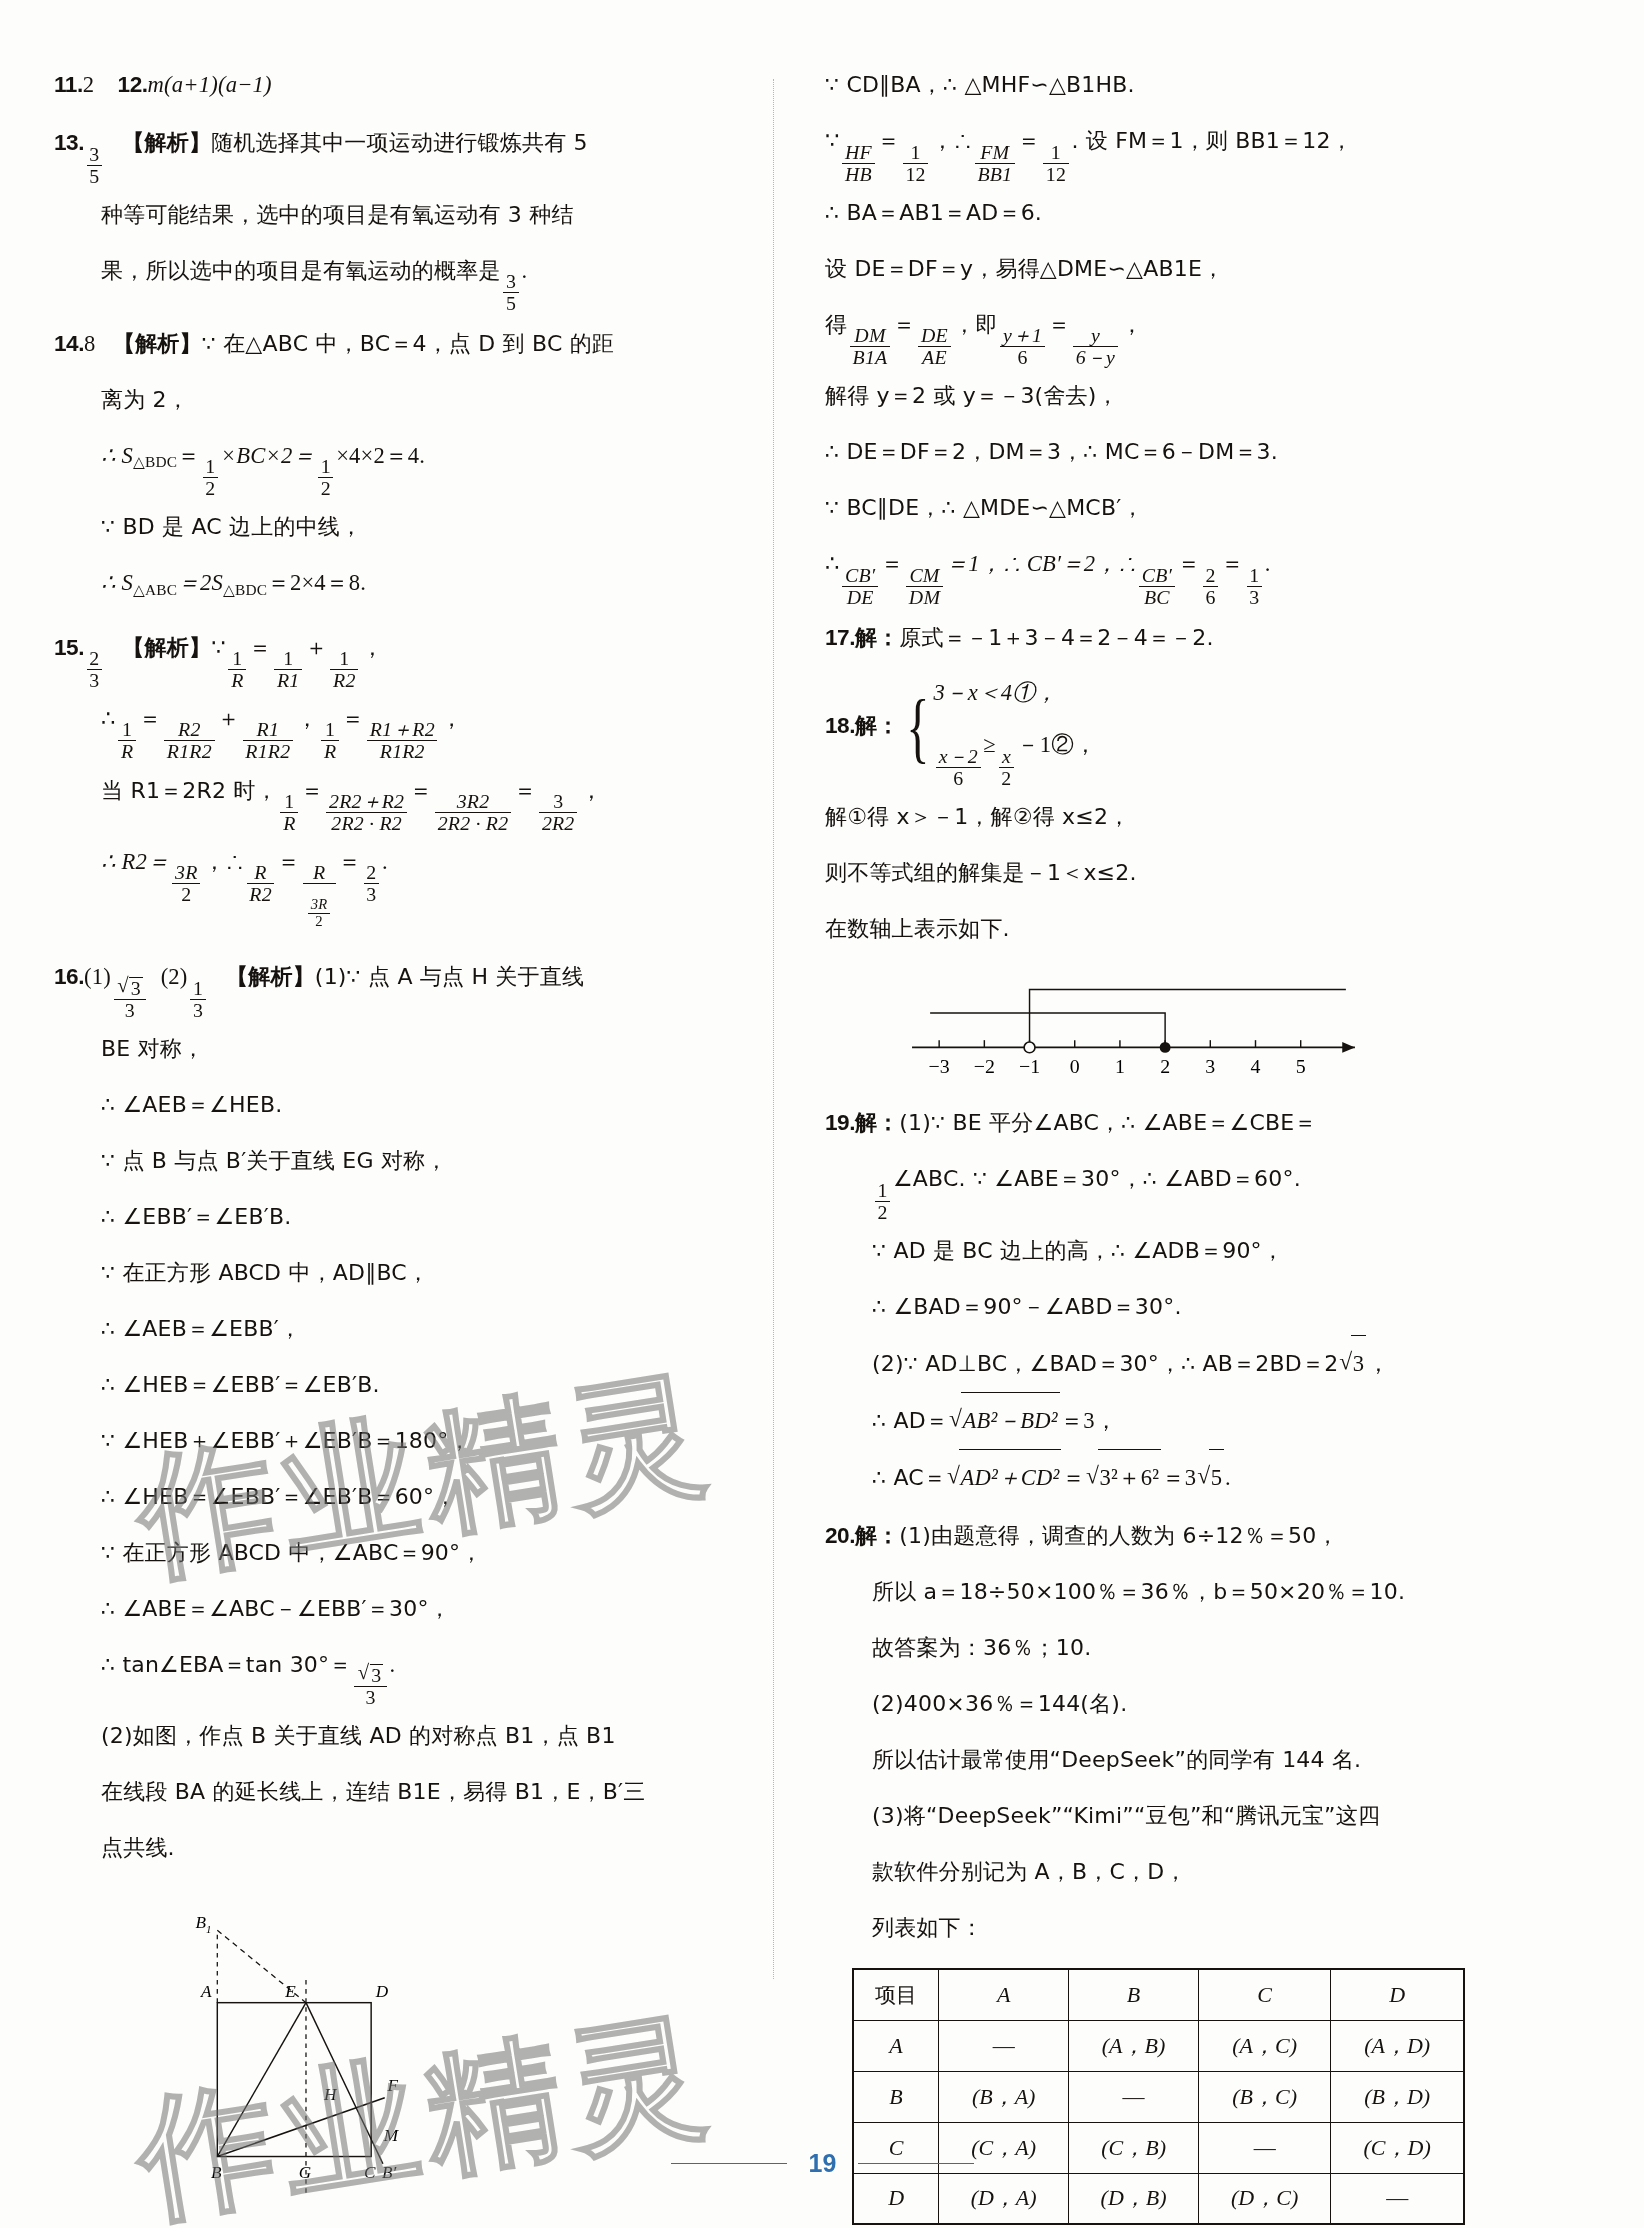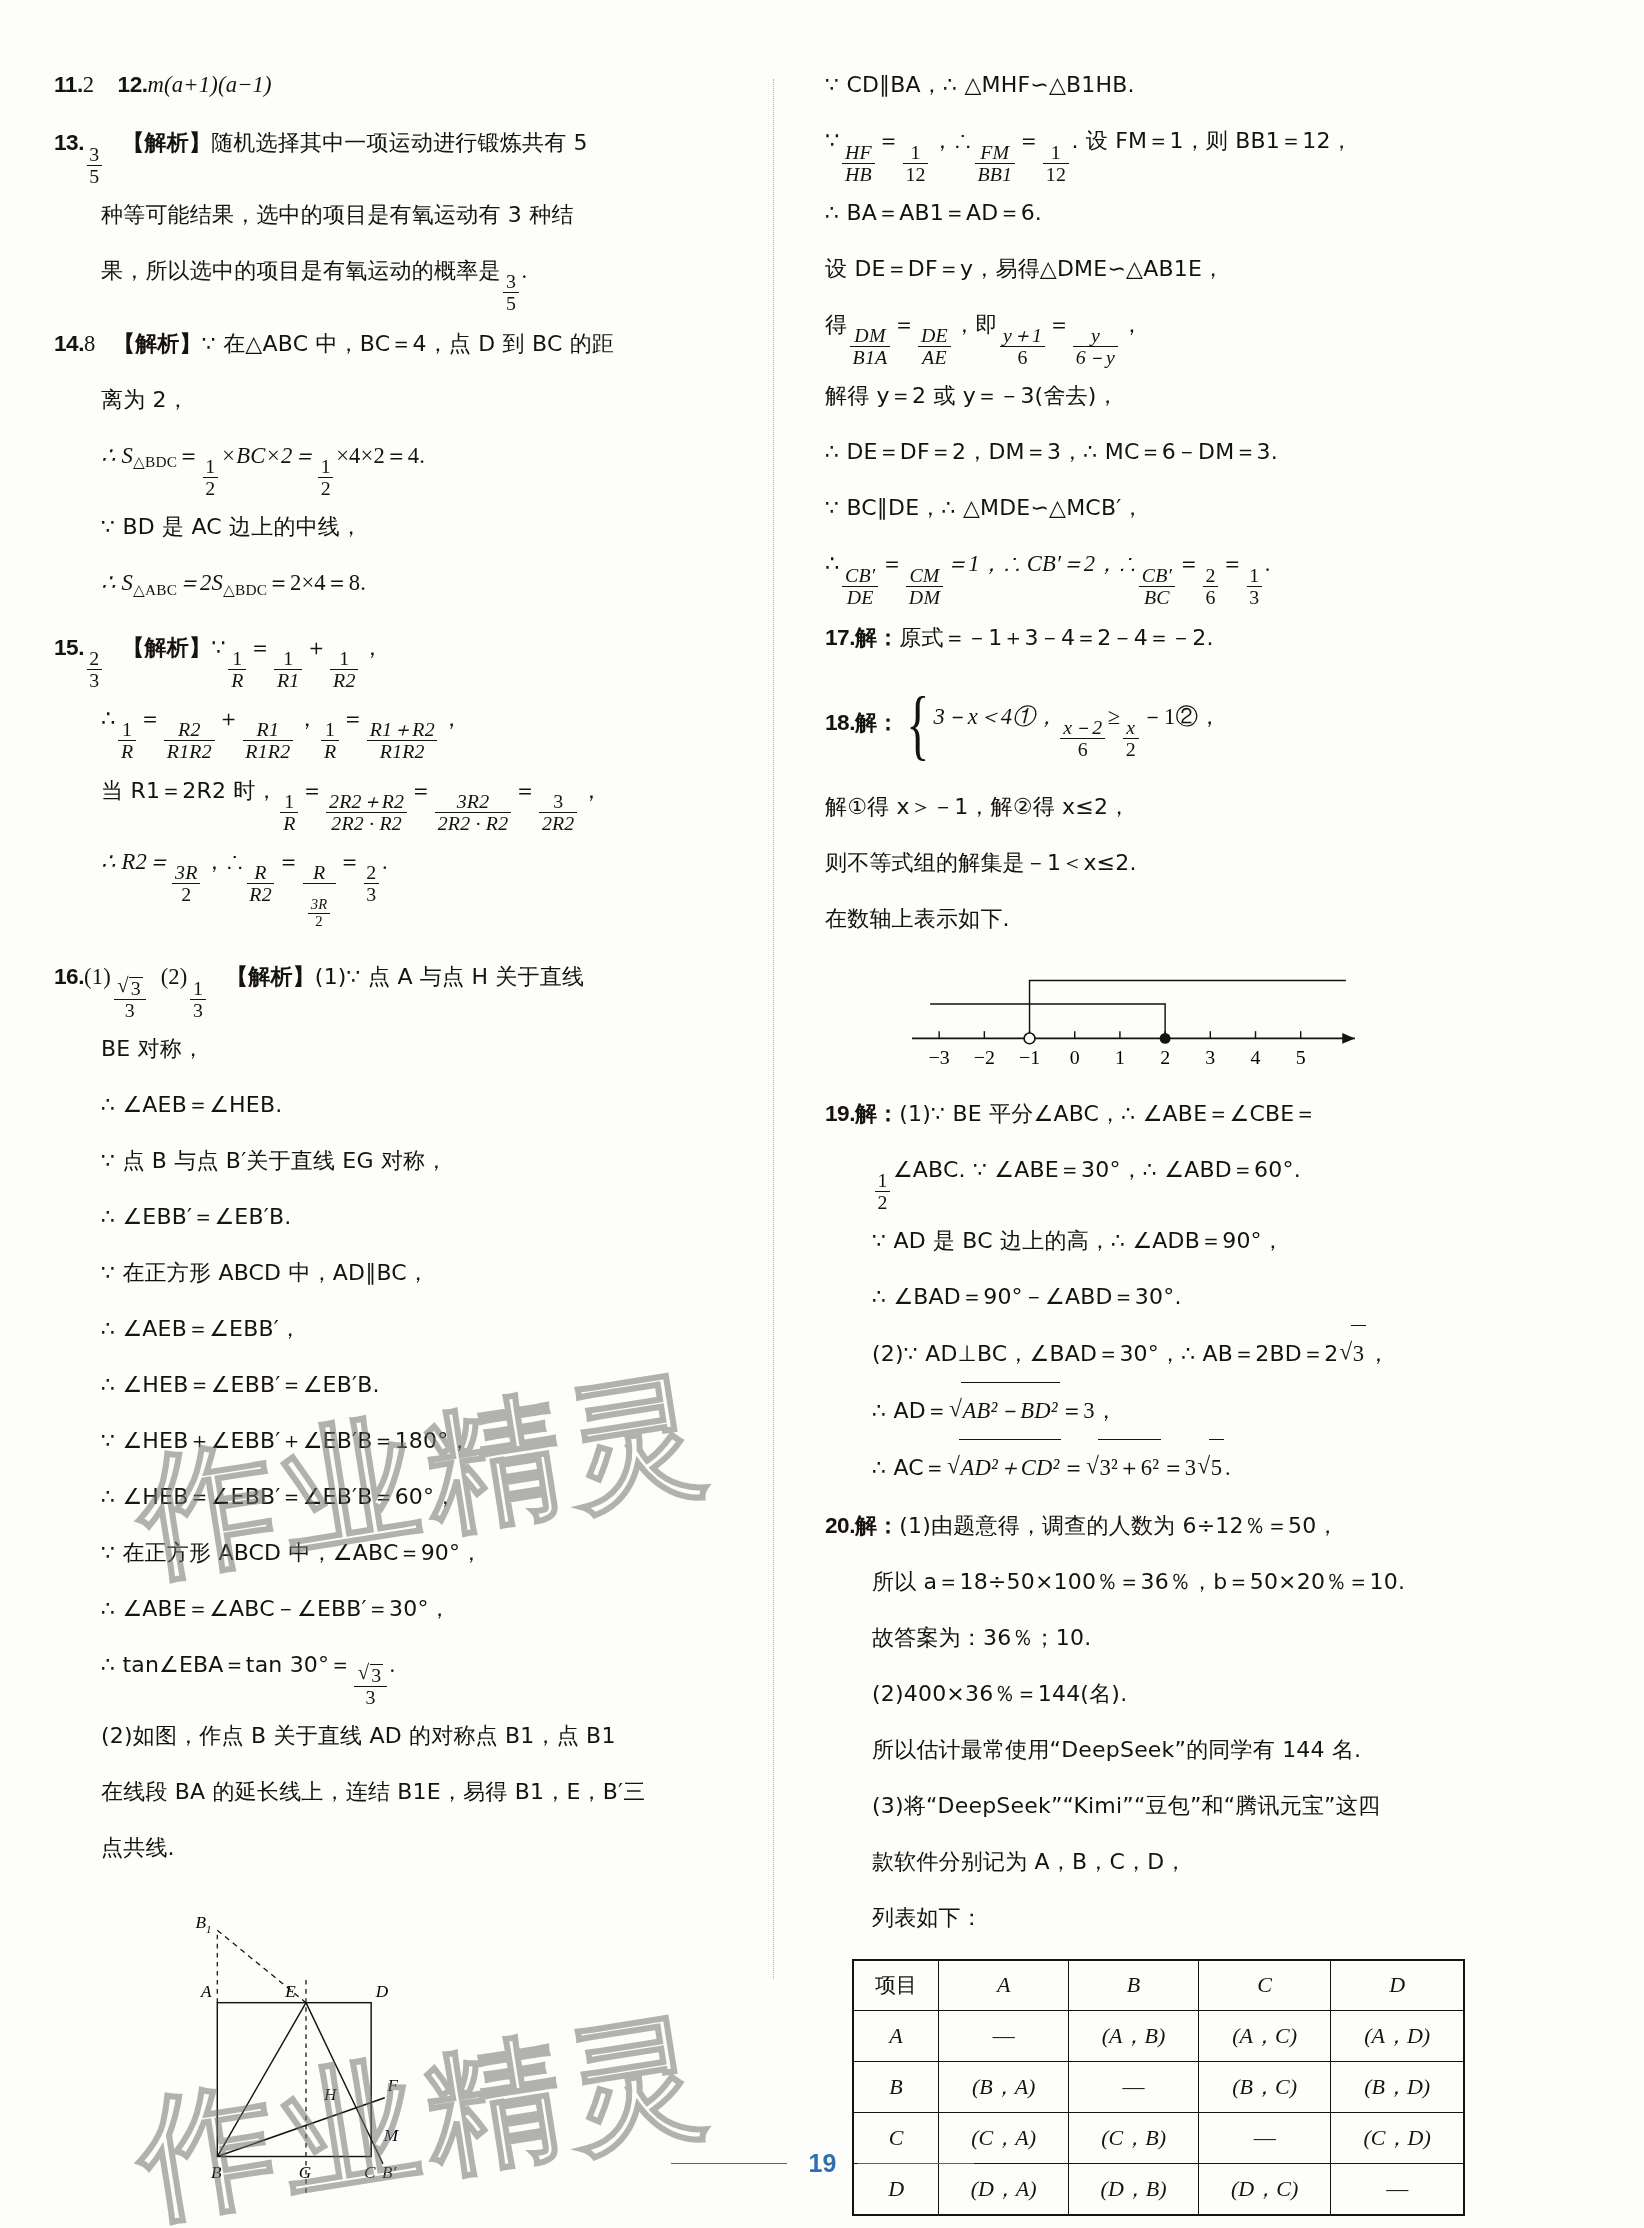--- a/index.html
+++ b/index.html
@@ -79,21 +79,21 @@
     padding:0 1.8px;
   }
   
   .system { display:inline-flex; align-items:center; vertical-align:middle; }
   .brace {
     font-size:78px; line-height:0.82;
     font-family:"Liberation Serif", serif;
     transform:scaleX(0.62);
     margin-right:-3.6px;
   }
-  .sys-rows { display:inline-flex; flex-direction:row; justify-content:center; }
+  .sys-rows { display:inline-flex; flex-direction:column; justify-content:center; }
   .sys-rows .line { line-height:52px; }
   
   .numline-wrap { margin:16.3px 0 9px 78px; }
   
   .figure { margin:36px 0 0 109px; }
   
   table.matrix {
     border-collapse:collapse;
     margin:12.7px 0 7.2px 27px;
     width:613px;

